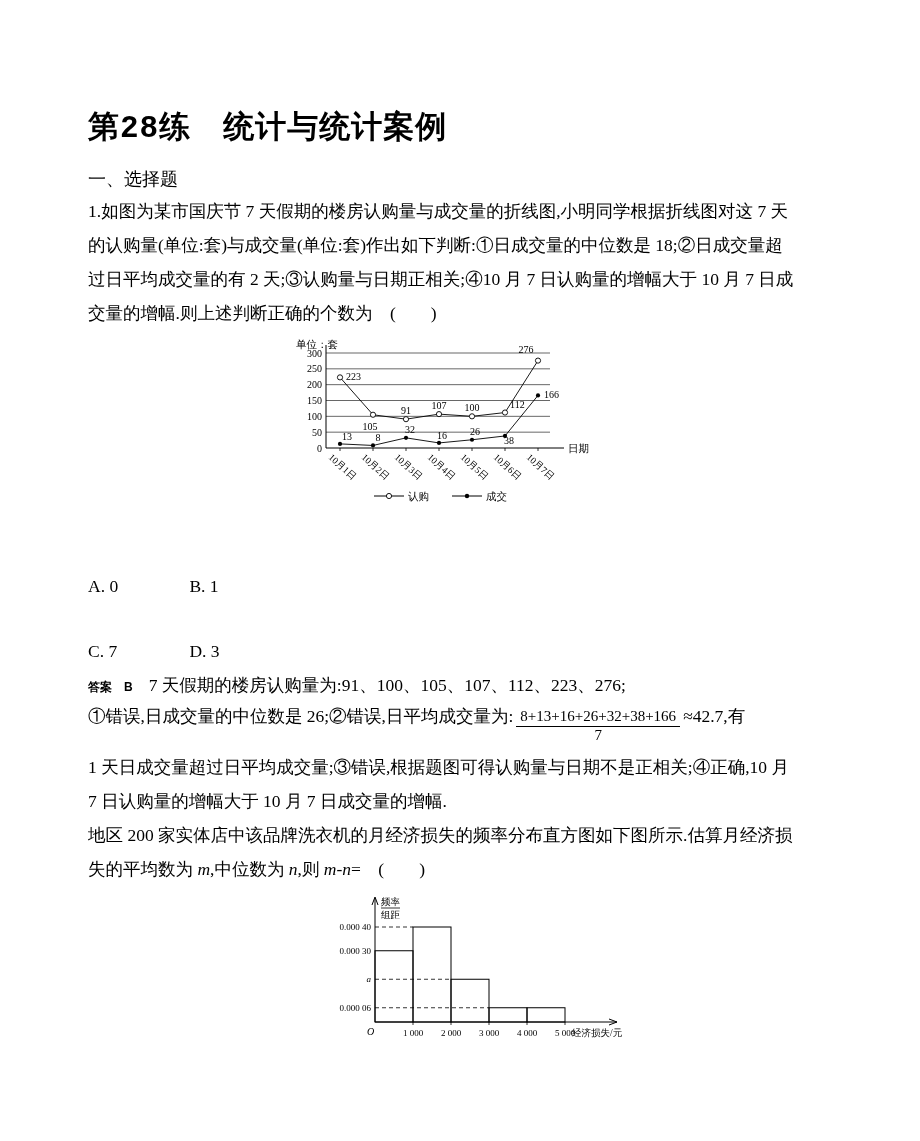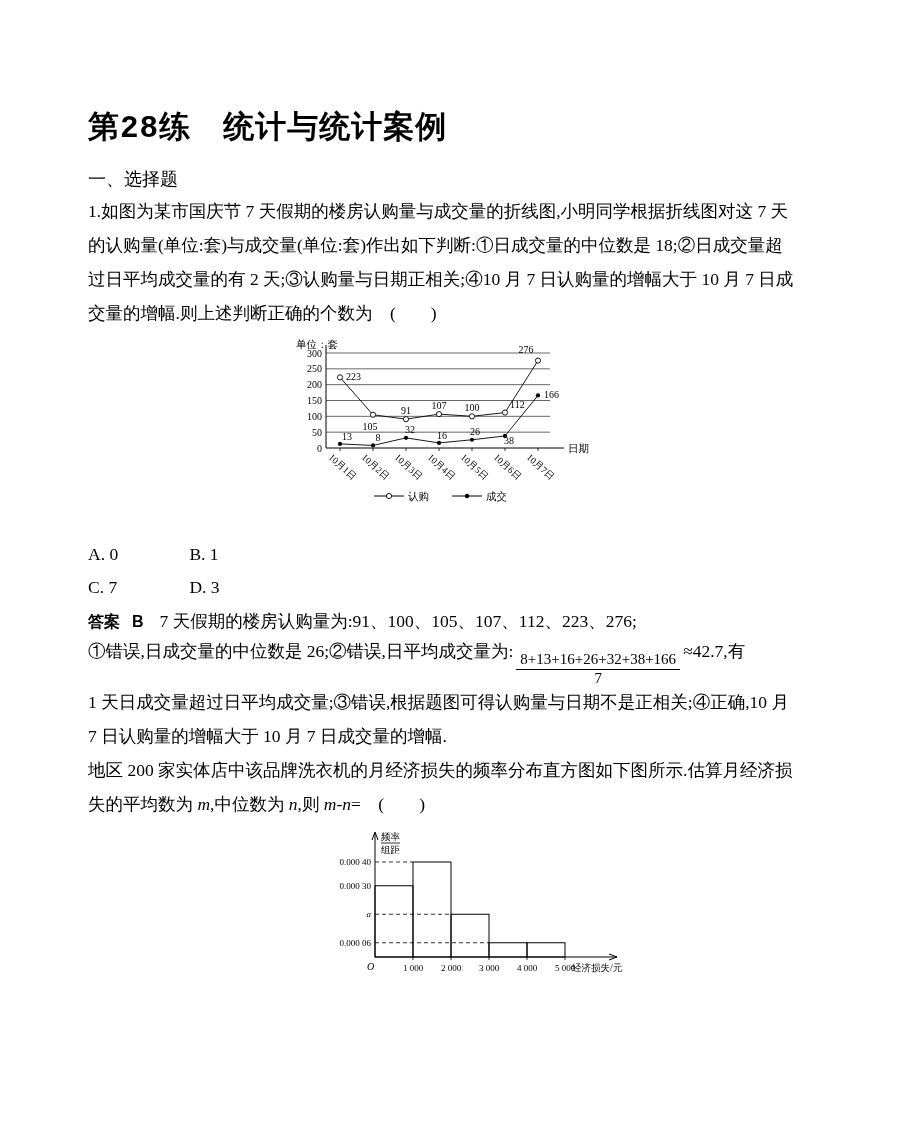--- a/index.html
+++ b/index.html
@@ -10,26 +10,26 @@
     overflow: hidden;
   }
   .page { padding: 106px 80px 20px 88px; }
   .title {
     margin: 0 0 16px 0; text-align: left;
     font-size: 31px; font-weight: bold; letter-spacing: 1px; font-family: Liberation Mono, monospace;
   }
   .section { font-size: 18px; line-height: 30px; }
   .tline { font-size: 17.5px; line-height: 34px; white-space: nowrap; }
   .opt-row { font-size: 17.5px; line-height: 33px; }
-  .opt-first { display: inline-block; width: 97px; }
+  .opt-first { display: inline-block; width: 97px; margin-top: 32px; }
   .options { margin-top: 24px; }
-  .b { font-weight: bold; font-family: "Liberation Sans", sans-serif; font-size: 16px; }
+  .b { font-weight: bold; font-family: "Liberation Sans", sans-serif; font-size: 12px; }
   .ans-choice { margin: 0 16px 0 12px; }
   .frac-line { display: flex; height: 46px; white-space: nowrap; font-size: 17.5px; }
-  .frac { display: inline-block; text-align: center; font-size: 15px; line-height: 1.15; margin: 12px 3px; vertical-align: middle; }
+  .frac { display: inline-block; text-align: center; font-size: 15px; line-height: 1.15; margin: 4px 3px; vertical-align: middle; }
   .frac .num { display: block; padding: 0 4px 1px 4px; border-bottom: 1.2px solid #000; }
   .frac .den { display: block; }
   .fig-line { margin: 6px 0 0 190px; }
   .fig-hist { margin: 4px 0 0 245px; text-decoration: underline; }
   svg text { font-family: "Liberation Serif", "DejaVu Serif", serif; }
 </style>
 </head>
 <body>
 
 <div class="page">

